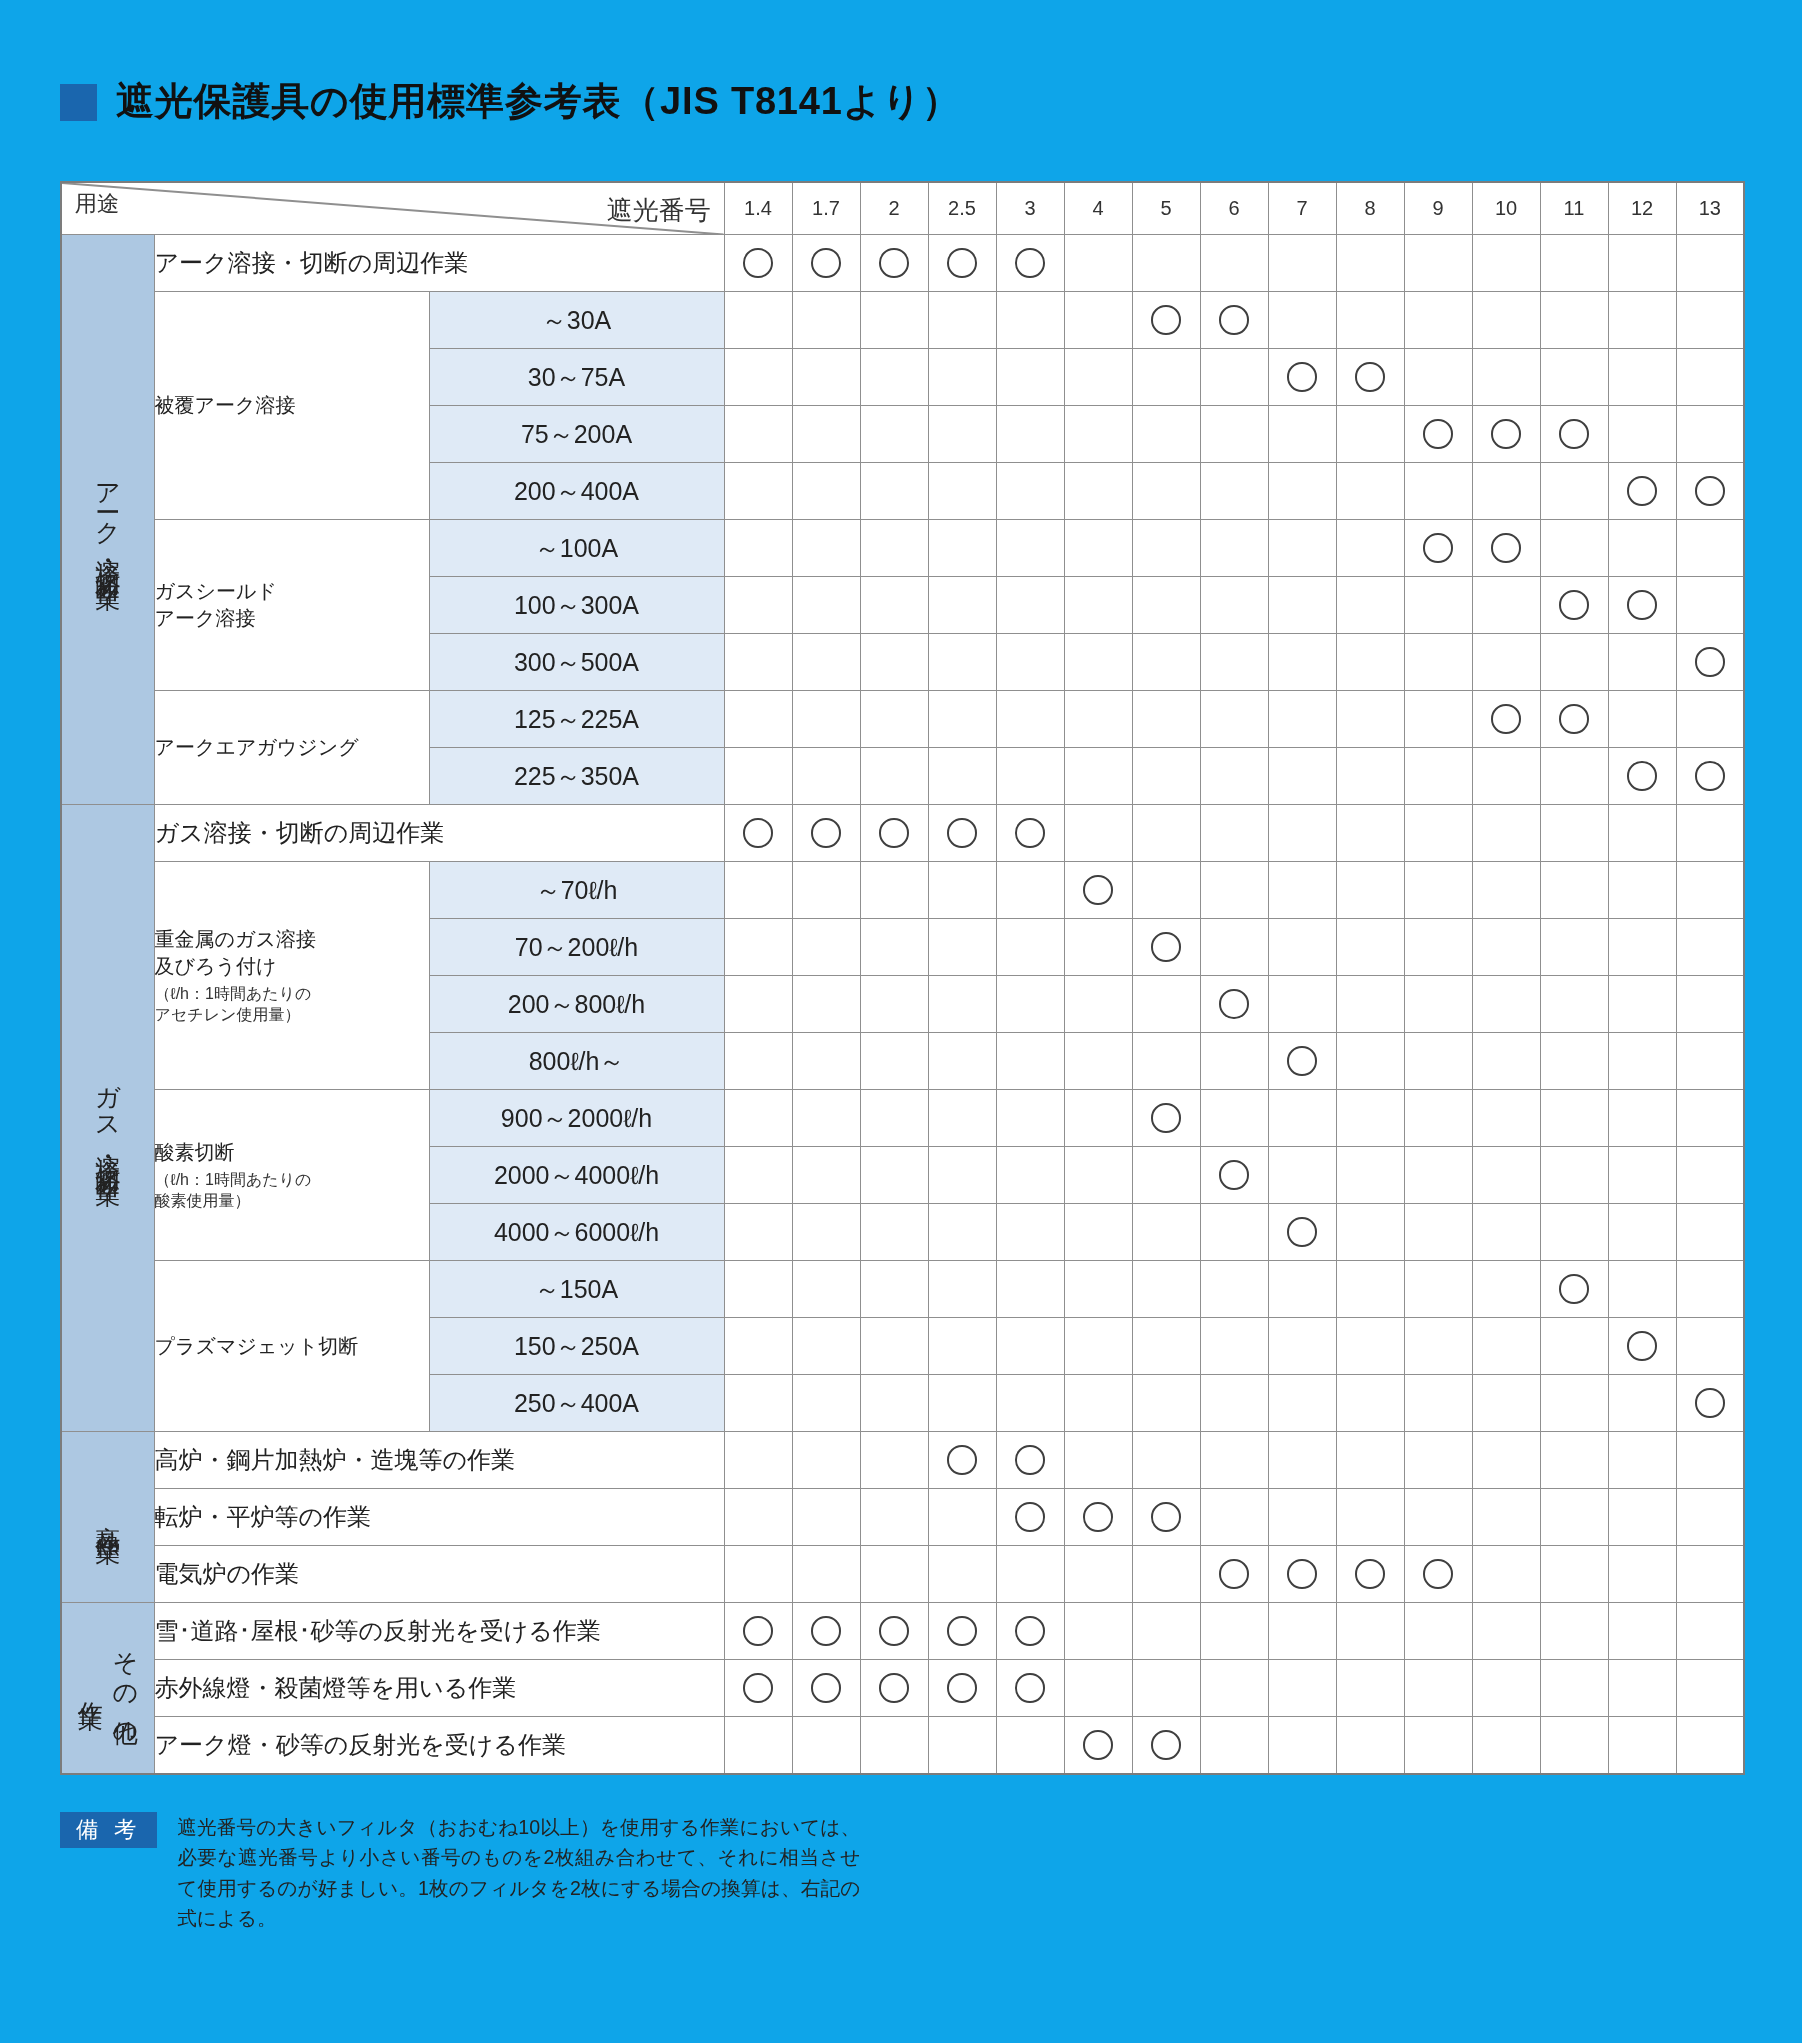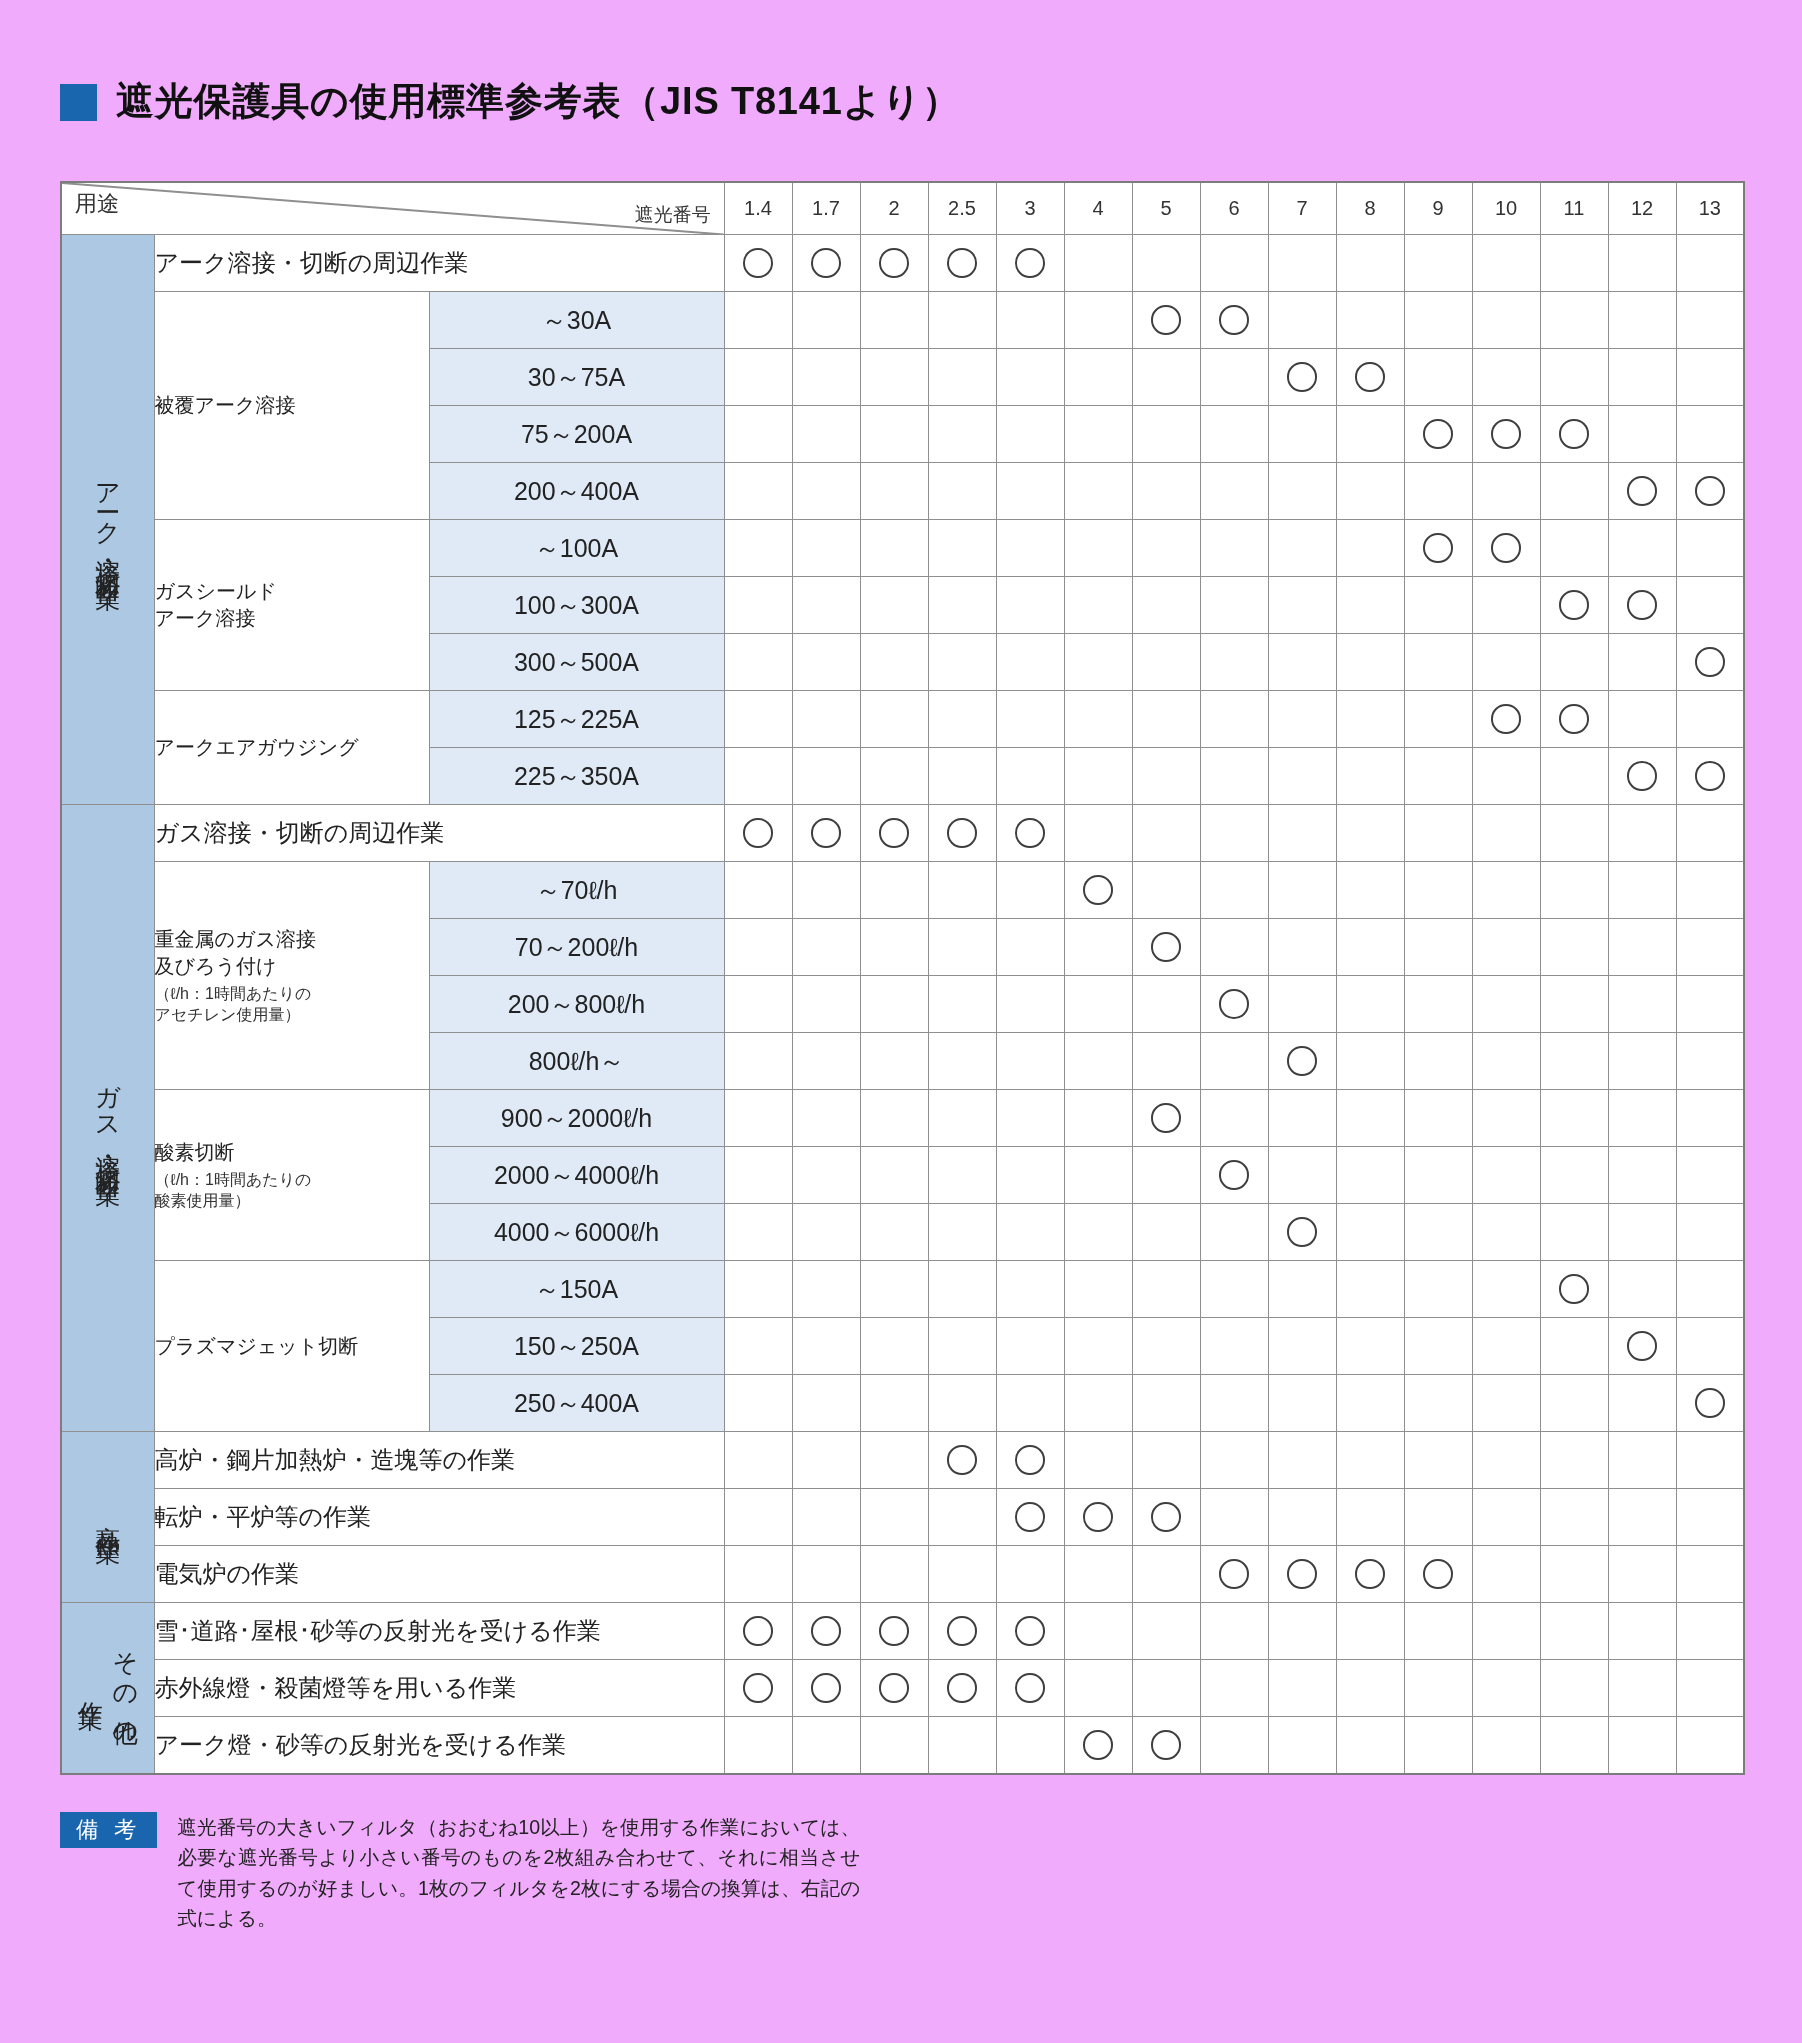--- a/index.html
+++ b/index.html
@@ -9,21 +9,21 @@
     --border:#8f8f8f;
     --text:#2b2b2b;
   }
   *{box-sizing:border-box;}
   html,body{margin:0;padding:0;background:#fff;}
   body{
     font-family:"Liberation Sans","DejaVu Sans",sans-serif;
     color:var(--text);
     -webkit-font-smoothing:antialiased;
   }
-  .page{width:1803px;min-height:2043px;padding:56px 59px 32px 60px;background:#f0abfc;}
+  .page{width:1803px;min-height:2043px;padding:56px 59px 32px 60px;background:#0ea5e9;}
 
   
   .title-row{display:flex;align-items:center;gap:19px;margin-bottom:32px;}
   .title-square{width:37px;height:37px;background:var(--accent);flex:0 0 auto;}
   .page-title{font-size:38px;font-weight:bold;letter-spacing:0.8px;color:#111;line-height:1.1;}
 
   
   table.usage-table{
     border-collapse:collapse;
     table-layout:fixed;
@@ -40,21 +40,21 @@
   .usage-table tbody tr{height:57px;}
 
   .shade-th{
     font-size:20px;font-weight:normal;color:#333;
     text-align:center;vertical-align:middle;background:#fff;
   }
 
   .corner-cell{position:relative;background:#fff;}
   .corner-cell svg{position:absolute;left:0;top:0;width:100%;height:100%;display:block;}
   .corner-label-usage{position:absolute;top:6.4px;left:12.8px;font-size:22.3px;color:#333;}
-  .corner-label-shade{position:absolute;bottom:6.4px;right:12.8px;font-size:19px;color:#333;font-family:Liberation Serif, serif;}
+  .corner-label-shade{position:absolute;bottom:6.4px;right:12.8px;font-size:26px;color:#333;font-family:Liberation Serif, serif;}
 
   .category-cell{
     background:var(--cat-fill);
     text-align:center;vertical-align:middle;
   }
   .vertical-text{
     display:inline-block;
     writing-mode:vertical-rl;
     white-space:pre-line;
     font-size:25px;color:#222;

